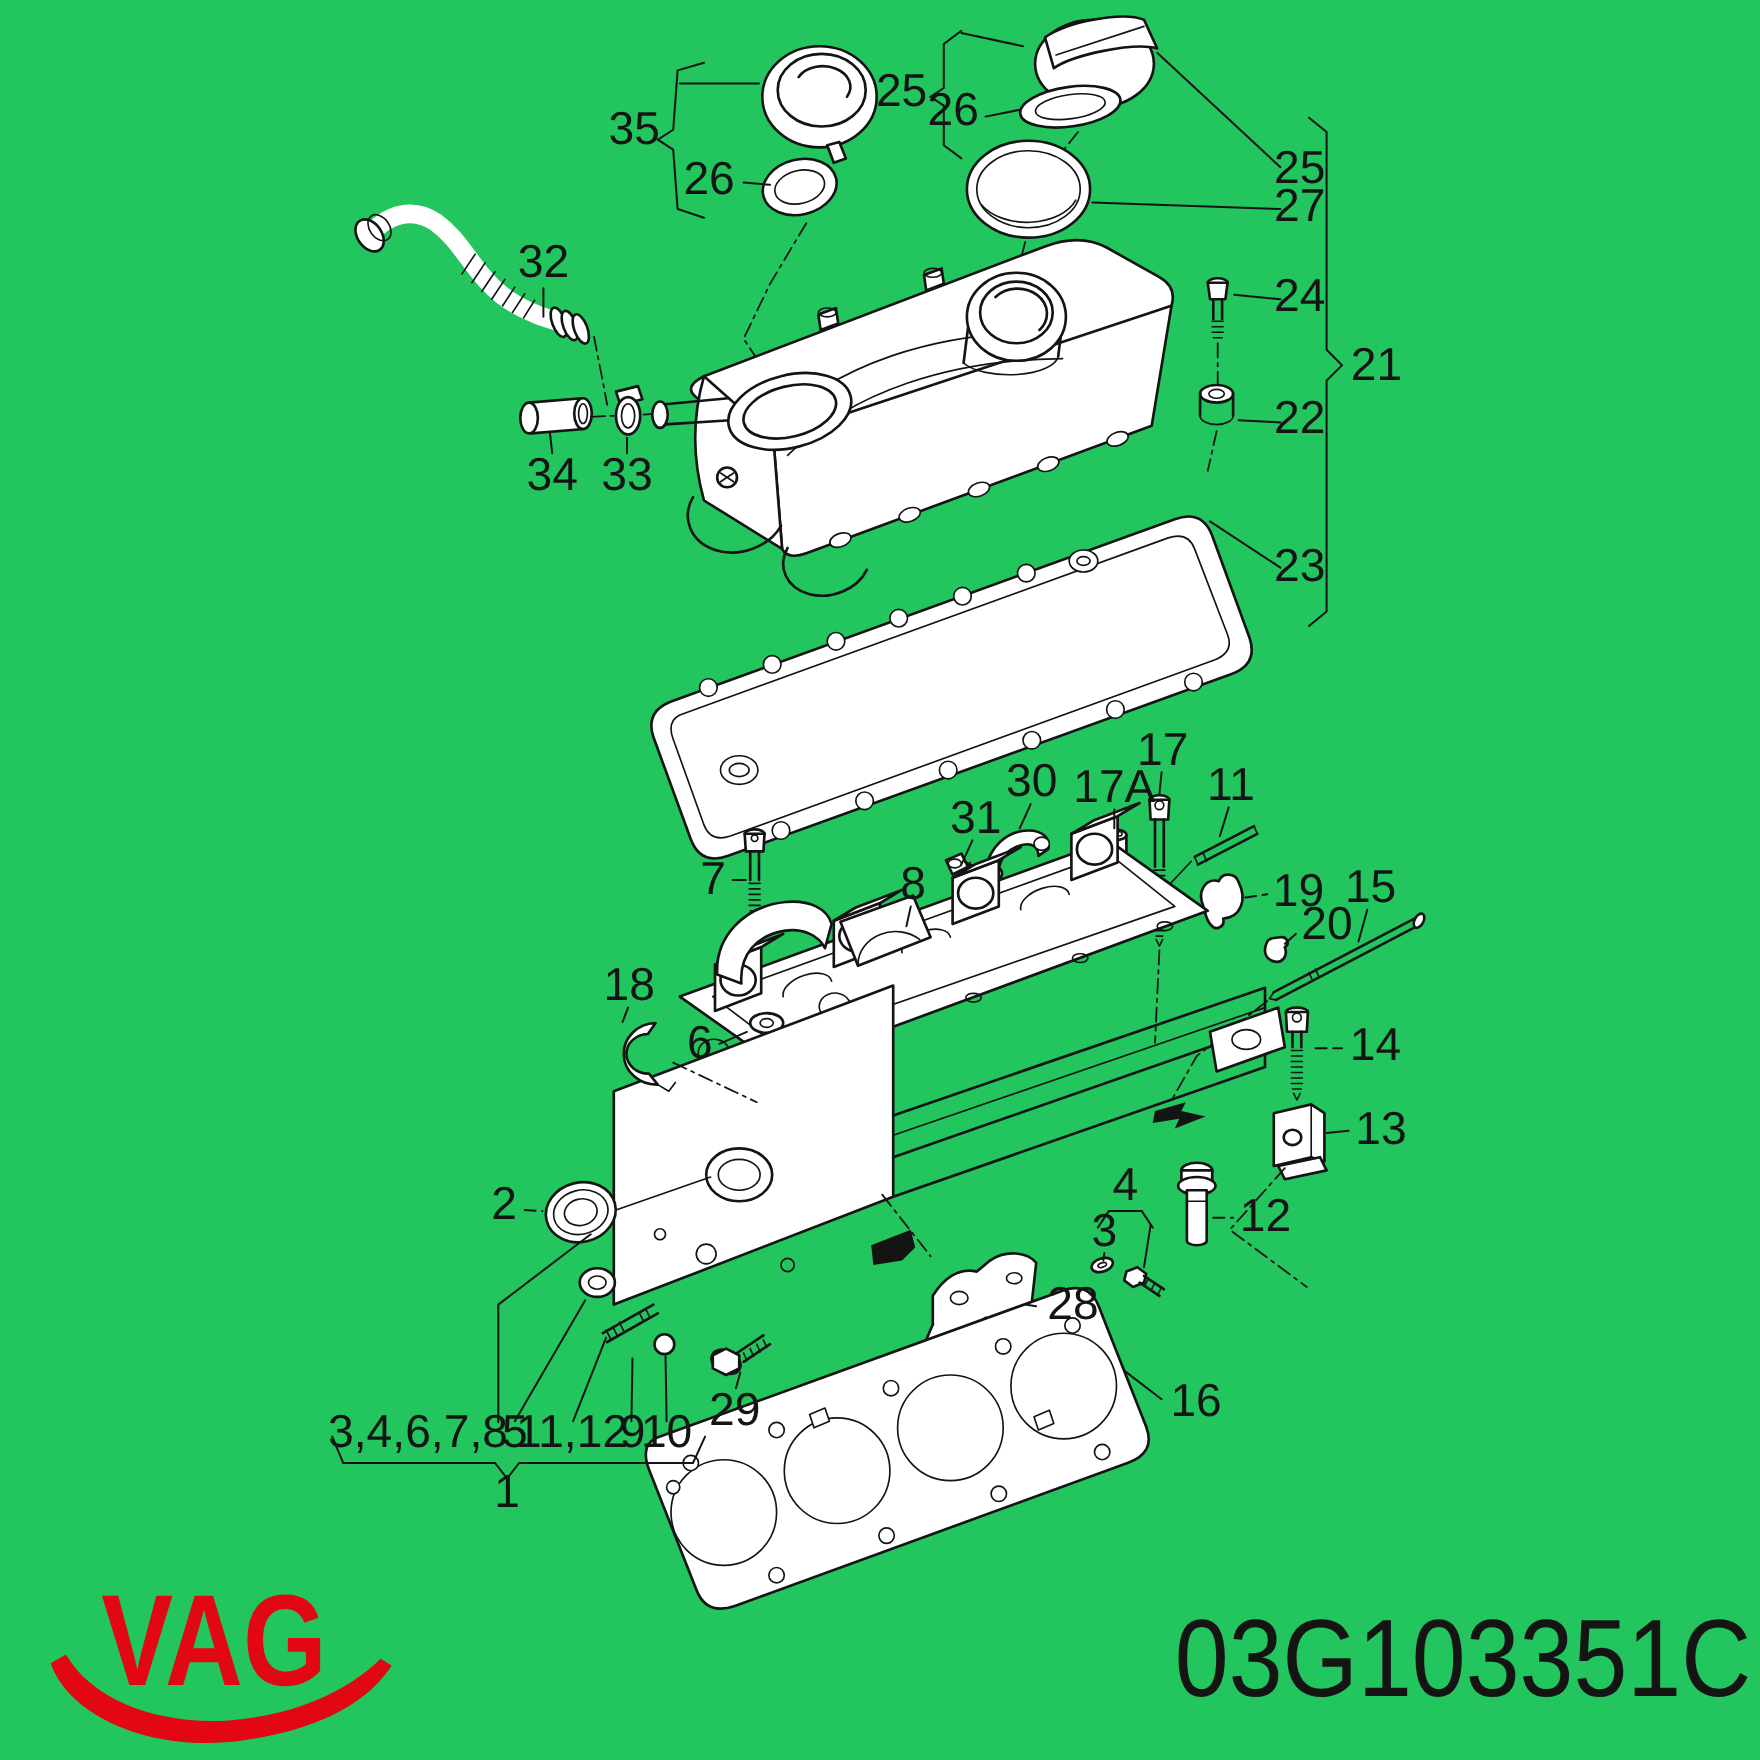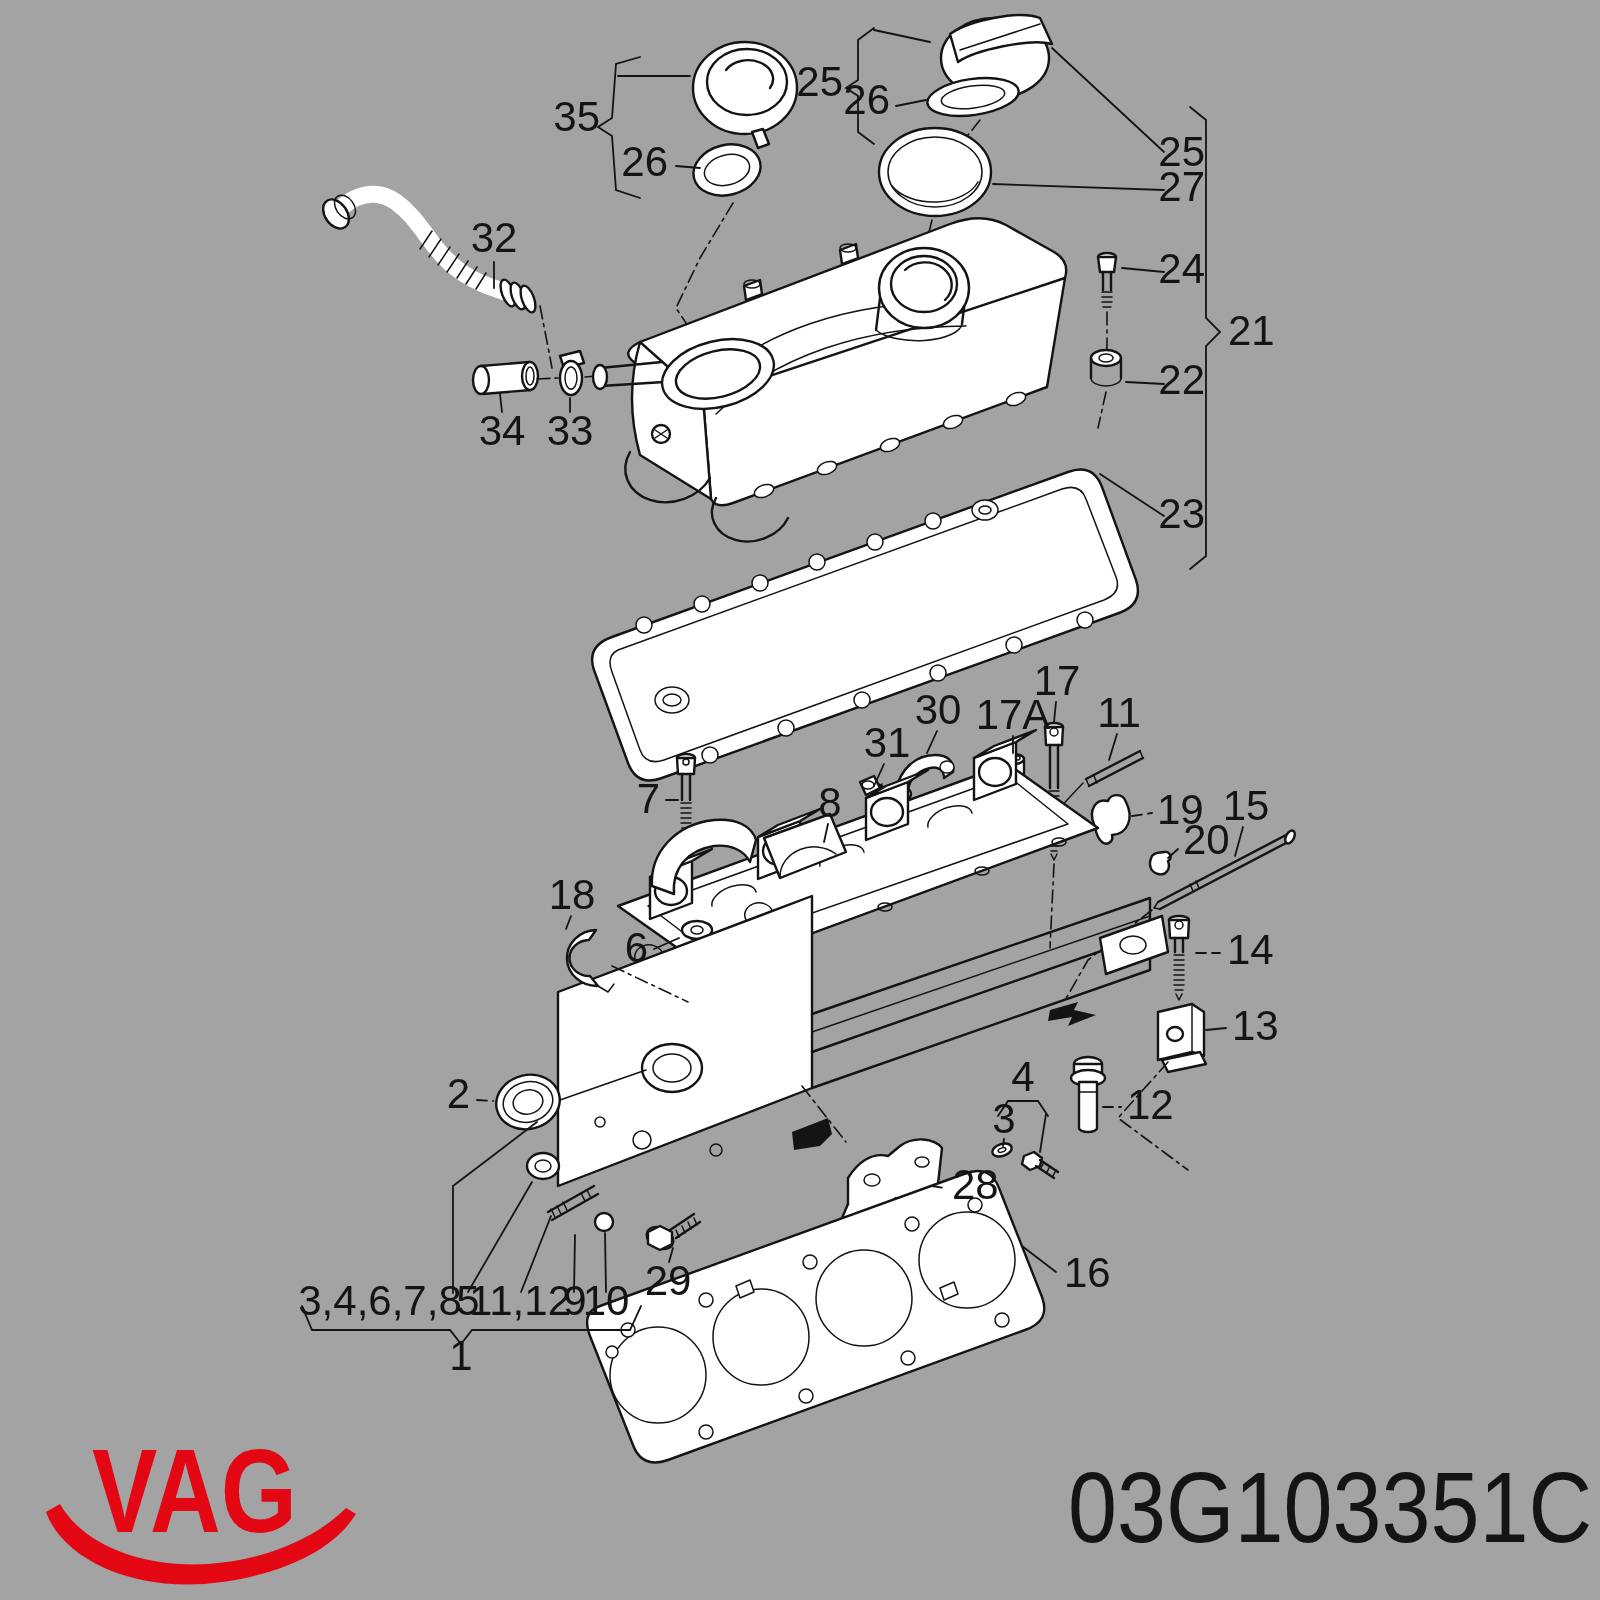--- a/index.html
+++ b/index.html
@@ -1,16 +1,16 @@
 <!DOCTYPE html>
 <html><head>
 <meta charset="utf-8">
 <style>
   html,body{margin:0;padding:0;background:#fff;}
-  .canvas{position:relative;width:1600px;height:1600px;background:#a3a3a3;overflow:hidden;
+  .canvas{position:relative;width:1600px;height:1600px;background:#22c55e;overflow:hidden;
           font-family:"Liberation Sans",sans-serif;}
   svg{position:absolute;left:0;top:0;}
   .ln{fill:none;stroke:#141414;stroke-width:2.4;stroke-linecap:round;stroke-linejoin:round;}
   .lnw{fill:#ffffff;stroke:#141414;stroke-width:2.4;stroke-linecap:round;stroke-linejoin:round;}
   .thin{fill:none;stroke:#141414;stroke-width:1.5;stroke-linecap:round;stroke-linejoin:round;}
   .thinw{fill:#ffffff;stroke:#141414;stroke-width:1.5;}
   .ld{fill:none;stroke:#141414;stroke-width:1.8;stroke-linecap:round;}
   .ldd{fill:none;stroke:#141414;stroke-width:1.8;stroke-linecap:round;stroke-dasharray:10 6;}
   .dd{fill:none;stroke:#141414;stroke-width:1.6;stroke-linecap:round;stroke-dasharray:13 5 3 5;}
   .fillb{fill:#141414;stroke:none;}

